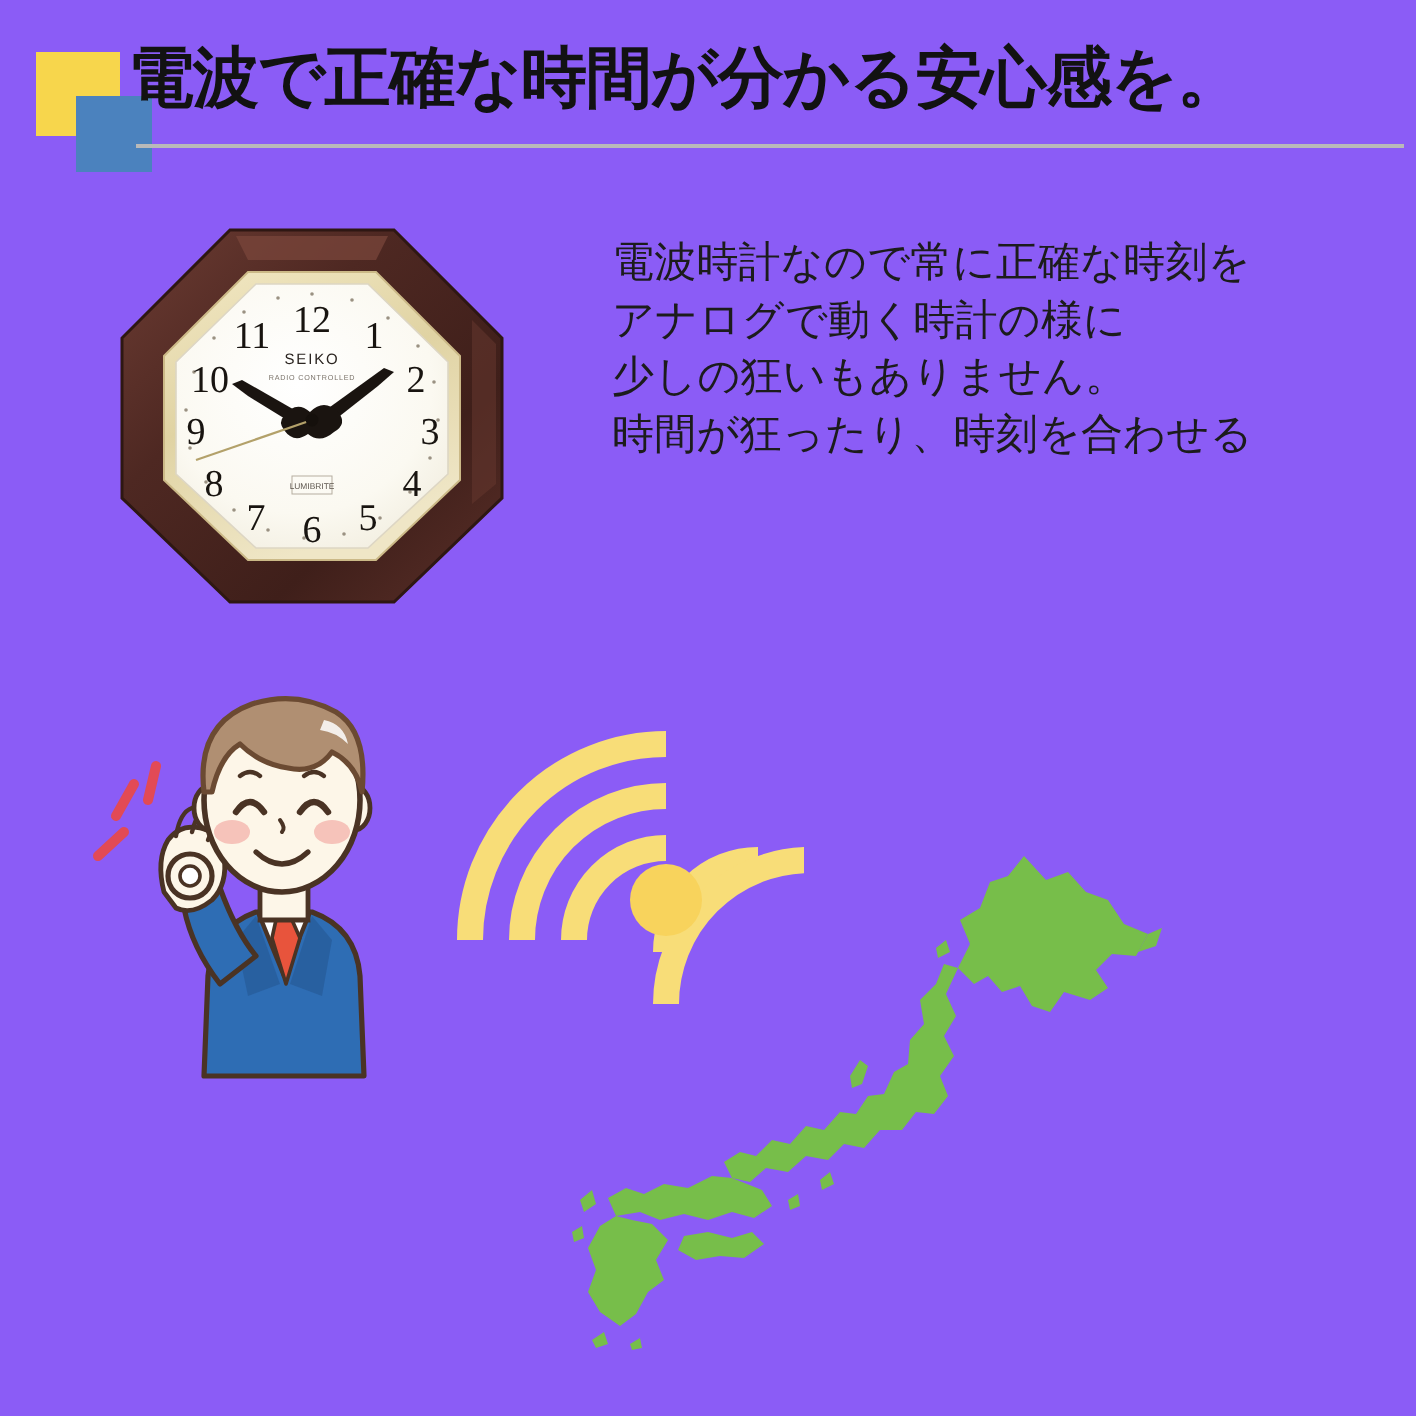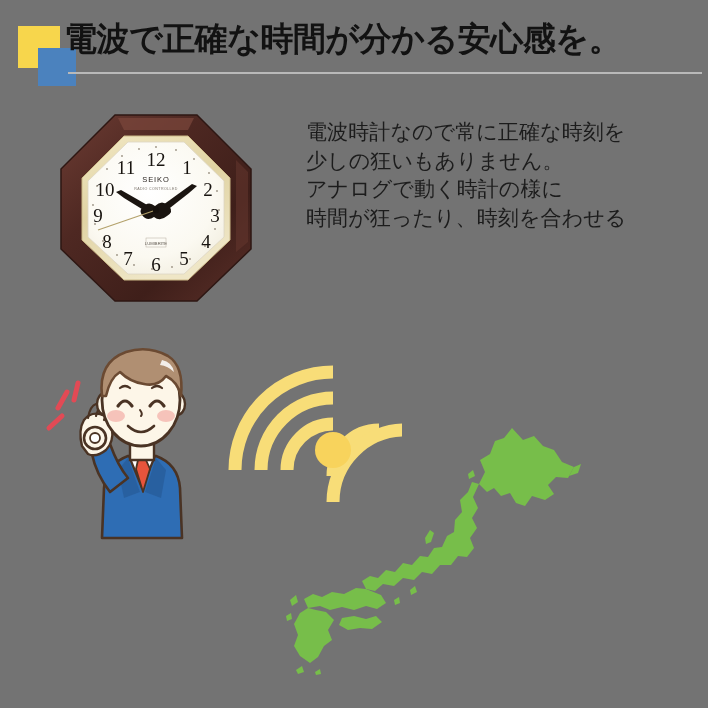--- a/index.html
+++ b/index.html
@@ -5,21 +5,21 @@
   * { box-sizing: border-box; margin: 0; padding: 0; }
   html, body {
     width: 708px; height: 708px;
     background: #ffffff;
     font-family: "Liberation Sans", "DejaVu Sans", sans-serif;
     overflow: hidden;
   }
   #page {
     position: relative;
     width: 708px; height: 708px;
-    background: #737373;
+    background: #8b5cf6;
   }
 
   
   #header { position: absolute; left: 0; top: 0; width: 708px; height: 100px; }
   .accent-yellow {
     position: absolute; left: 18px; top: 26px;
     width: 42px; height: 42px;
     background: #f7d64c;
   }
   .accent-blue {
@@ -159,22 +159,22 @@
         <path d="M84,96 q6,-8 13,-2 q7,-7 14,0 q5,6 -2,10 q-7,6 -13,1 q-7,5 -12,-2 q-3,-4 0,-7 Z" fill="#1a1410"></path>
 
         <line x1="98" y1="98" x2="40" y2="118" stroke="#b3a16a" stroke-width="1.1"></line>
         <circle cx="98" cy="98" r="3.2" fill="#15100c"></circle>
       </g>
     </svg>
   </div>
 
   <div id="description">
     <div class="line">電波時計なので常に正確な時刻を</div>
+    <div class="line">アナログで動く時計の様に</div>
     <div class="line">少しの狂いもありません。</div>
-    <div class="line">アナログで動く時計の様に</div>
     <div class="line">時間が狂ったり、時刻を合わせる</div>
   </div>
 
   <div id="waves-figure">
     <svg width="180" height="200" viewBox="0 0 180 200" xmlns="http://www.w3.org/2000/svg">
       <g fill="none" stroke="#f8dd78" stroke-width="13" stroke-linecap="butt">
         <path d="M111,86 A46,46 0 0 0 65,132"></path>
         <path d="M111,60 A72,72 0 0 0 39,132"></path>
         <path d="M111,34 A98,98 0 0 0 13,132"></path>
       </g>

